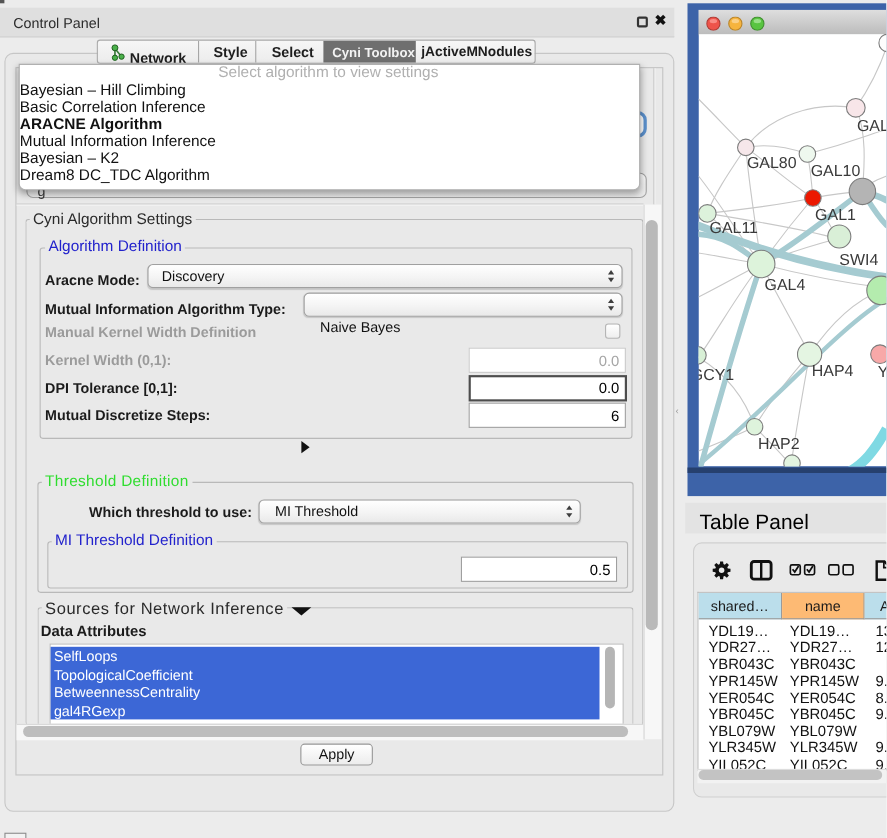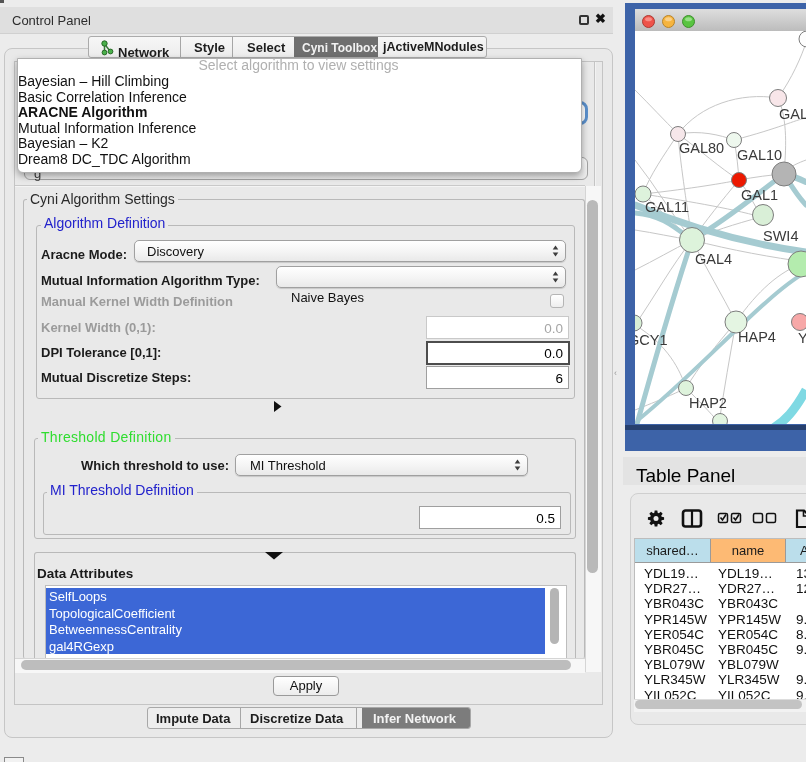--- a/index.html
+++ b/index.html
@@ -115,46 +115,39 @@
   </div>
 
   <div class="abs tb" style="left:43px;top:492px;width:526px;height:41px;"></div>
   <div class="tlab" style="left:47px;top:483px;color:#2222cc;">MI Threshold Definition</div>
 
   <div class="field" style="left:419px;top:506px;width:140px;height:21px;border:1px solid #9f9f9f;">
     <div class="fval" style="color:#000;">0.5</div>
   </div>
 
   <div class="abs tb" style="left:34px;top:552px;width:540px;height:109px;border-bottom:none;"></div>
+  <div class="tlab" style="left:38px;top:546px;font-size:15px;letter-spacing:0.5px;">Sources for Network Inference</div>
   <svg class="abs" style="left:264px;top:551px;" width="20" height="9" viewBox="0 0 20 9">
       <path d="M1 1 L19 1 L10 8.5 Z" fill="#111"></path>
     </svg>
 
   <div class="abs blab" style="left:37px;top:566px;font-size:13.5px;">Data Attributes</div>
 
   <div class="abs" style="left:45px;top:585px;width:520px;height:72px;background:#fff;border:1px solid #bdbdbd;"></div>
   <div class="abs" style="left:46px;top:588px;width:499px;height:66px;background:#3c67d6;"></div>
   <div class="abs" style="left:49px;top:589px;color:#fff;font-size:13px;line-height:16.5px;">SelfLoops<br>TopologicalCoefficient<br>BetweennessCentrality<br>gal4RGexp</div>
   <div class="abs" style="left:550px;top:588px;width:9px;height:56px;background:#b5b5b5;border-radius:5px;"></div>
 
   <div class="abs" style="left:15px;top:658px;width:570px;height:14px;background:#f7f7f7;border-top:1px solid #d5d5d5;"></div>
   <div class="abs" style="left:21px;top:660px;width:550px;height:10px;background:#bdbdbd;border-radius:5px;"></div>
   <div class="abs" style="left:585px;top:186px;width:15px;height:486px;background:#f7f7f7;border-left:1px solid #d5d5d5;"></div>
   <div class="abs" style="left:587px;top:200px;width:11px;height:373px;background:#b9b9b9;border-radius:6px;"></div>
 
   <div class="abs" style="left:273px;top:676px;width:64px;height:18px;border:1px solid #9a9a9a;border-radius:4px;background:linear-gradient(#fff,#ececec);text-align:center;line-height:18px;font-size:13px;color:#111;">Apply</div>
 
-  <div class="abs" style="left:147px;top:707px;width:322px;height:20px;background:#ededed;border:1px solid #a8a8a8;border-radius:3px;overflow:hidden;">
-    <div class="abs" style="left:92px;top:0;width:1px;height:20px;background:#a6a6a6;"></div>
-    <div class="abs" style="left:208px;top:0;width:1px;height:20px;background:#a6a6a6;"></div>
-    <div class="abs" style="left:214px;top:0;width:108px;height:20px;background:#7c7c7c;"></div>
-    <div class="abs" style="left:8px;top:3px;font-size:13px;font-weight:bold;color:#1d1d1d;">Impute Data</div>
-    <div class="abs" style="left:102px;top:3px;font-size:13px;font-weight:bold;color:#1d1d1d;">Discretize Data</div>
-    <div class="abs" style="left:225px;top:3px;font-size:13px;font-weight:bold;color:#f3f3f3;">Infer Network</div>
-  </div>
 
   <div class="abs" style="left:4px;top:757px;width:18px;height:12px;border:1.5px solid #8a8a8a;background:#f2f2f2;"></div>
 
   <div class="abs" style="left:17px;top:58px;width:563px;height:113px;background:#fff;border:1px solid #b0b0b0;border-radius:0 0 6px 6px;box-shadow:0 3px 7px rgba(0,0,0,.35);"></div>
   <div class="abs" style="left:17px;top:57px;width:563px;text-align:center;font-size:14px;color:#b0b0b0;">Select algorithm to view settings</div>
   <div class="abs" style="left:18px;top:74px;font-size:14px;color:#111;line-height:15.6px;">
     Bayesian – Hill Climbing<br>
     Basic Correlation Inference<br>
     <b>ARACNE Algorithm</b><br>
     Mutual Information Inference<br>

